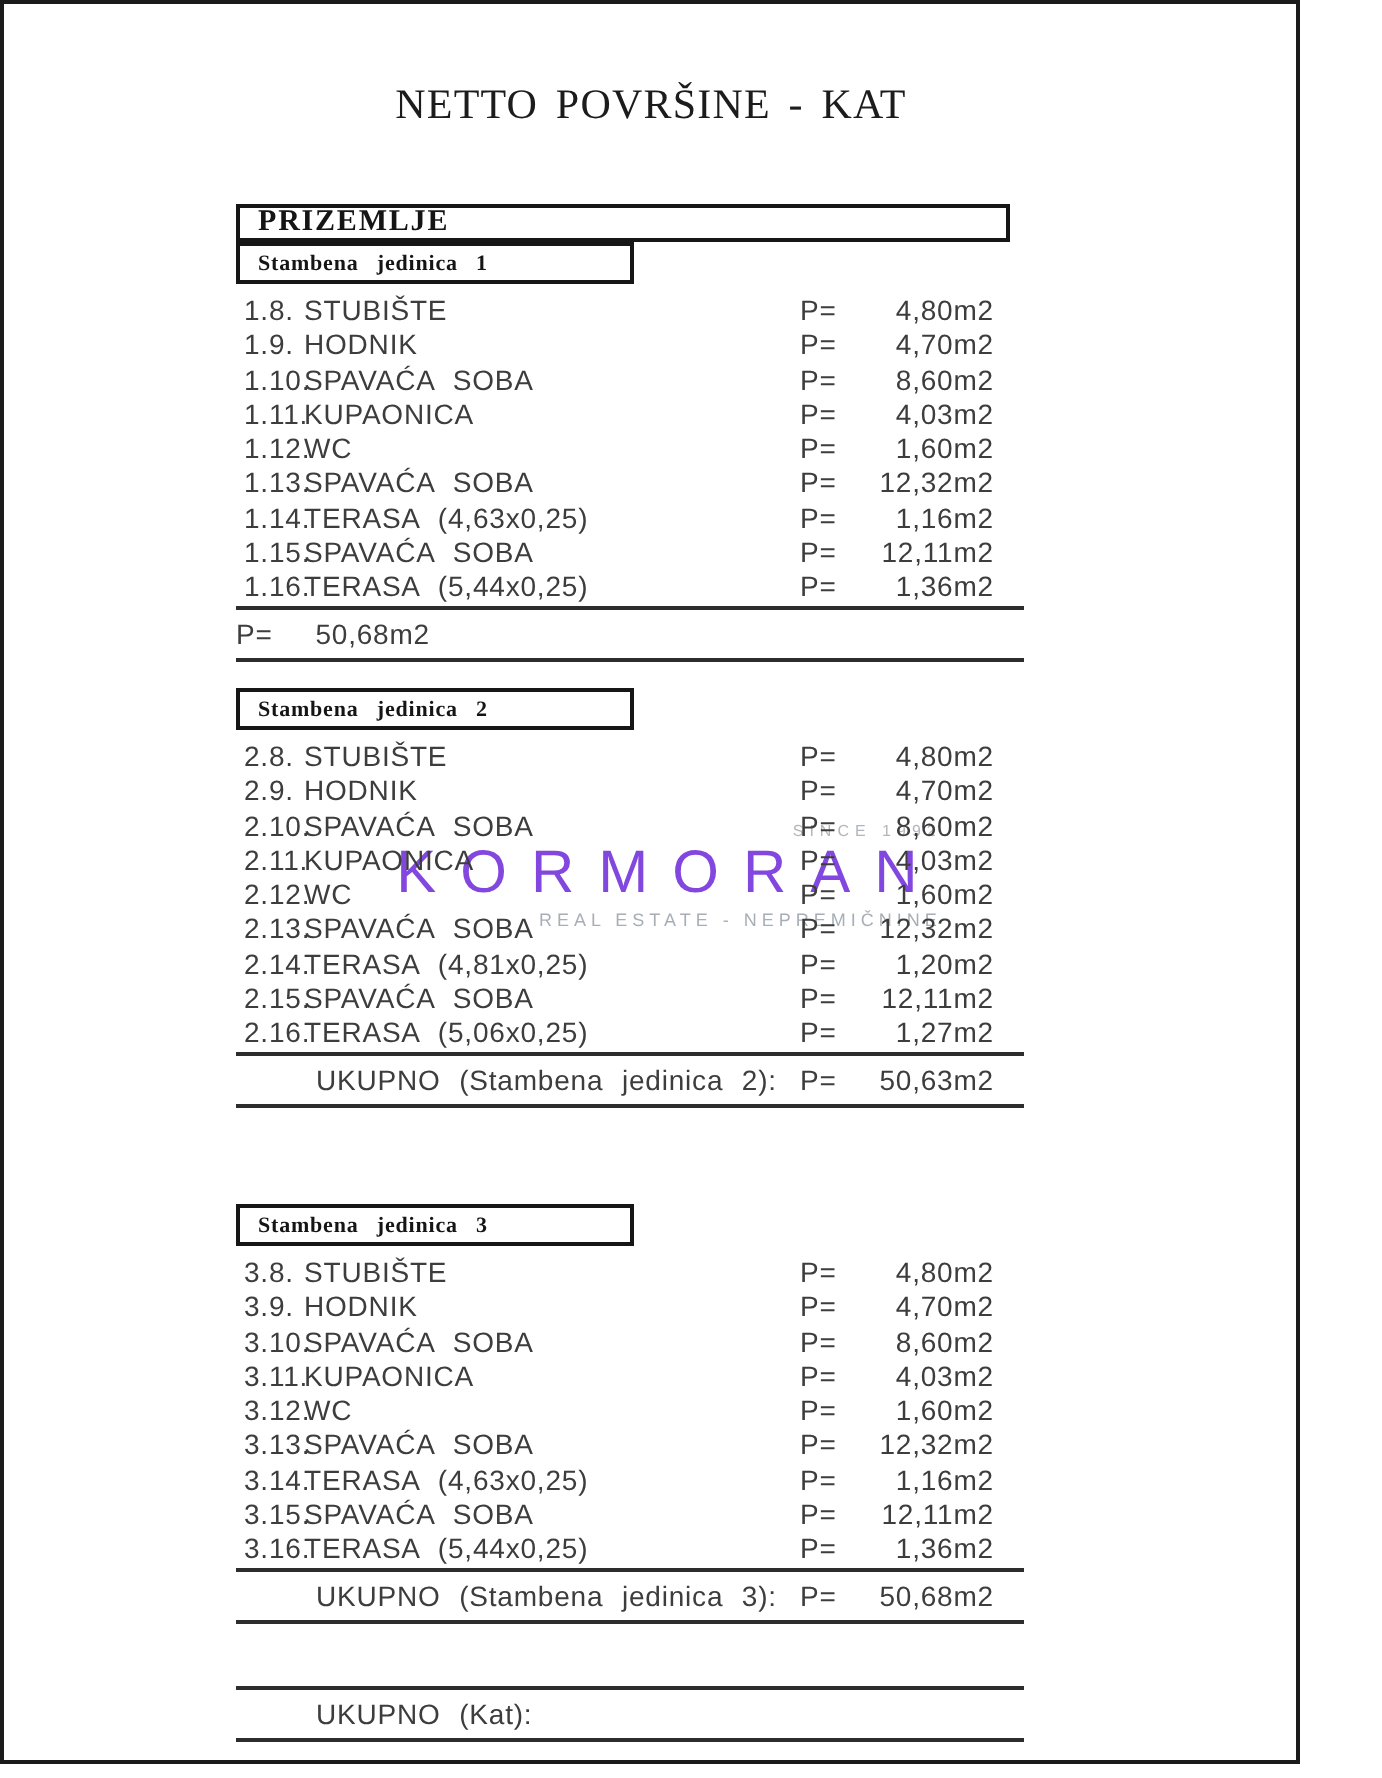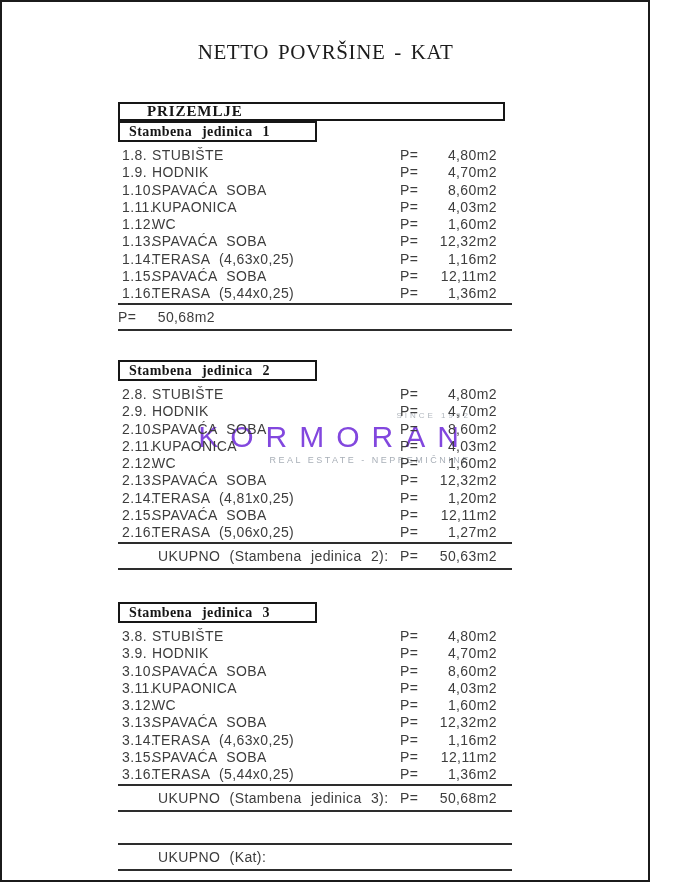--- a/index.html
+++ b/index.html
@@ -29,41 +29,41 @@
     text-align:right; z-index:0; opacity:0.85;
     white-space:nowrap;
   }
   .wm-since  { font-size:8px;  letter-spacing:3px;   color:#a3aab2; margin-bottom:2px; }
   .wm-brand  { font-size:30px; letter-spacing:12px;  color:#6d28d9; font-weight:400; line-height:30px; margin-left:18px; }
   .wm-tagline{ font-size:9px;  letter-spacing:2.5px; color:#99a1ab; margin-top:3px; }
 
   
   .sec { position:absolute; left:118px; width:394px; z-index:1; }
   #sec1  { top:102px; }
-  #sec2  { top:360px; }
+  #sec2  { top:344px; }
   #sec3  { top:602px; }
   #grand { top:843px; }
 
   .floorbox {
     width:387px; height:19px; box-sizing:border-box;
     border:2px solid #161616;
     display:flex; align-items:center;
-    padding-left:27px;
+    padding-left:9px;
     font-family:"Liberation Serif", serif;
     font-weight:700; font-size:15px; letter-spacing:0.9px;
     color:#151515;
     background:transparent;
   }
   .unitbox {
     width:199px; height:21px; box-sizing:border-box;
     border:2px solid #161616;
     display:flex; align-items:center;
     padding-left:9px;
     font-family:"Liberation Serif", serif;
-    font-weight:700; font-size:14px; letter-spacing:0.4px; word-spacing:6px;
+    font-weight:700; font-size:11px; letter-spacing:0.4px; word-spacing:6px;
     color:#151515;
   }
   .rows { margin-top:5px; padding:0 15px 0 4px; }
   .row {
     display:flex; align-items:baseline;
     height:17.3px; line-height:17.3px;
     font-size:14px; letter-spacing:0.4px;
     color:#3d3d3d; white-space:nowrap;
   }
   .num    { width:30px; flex:none; }

